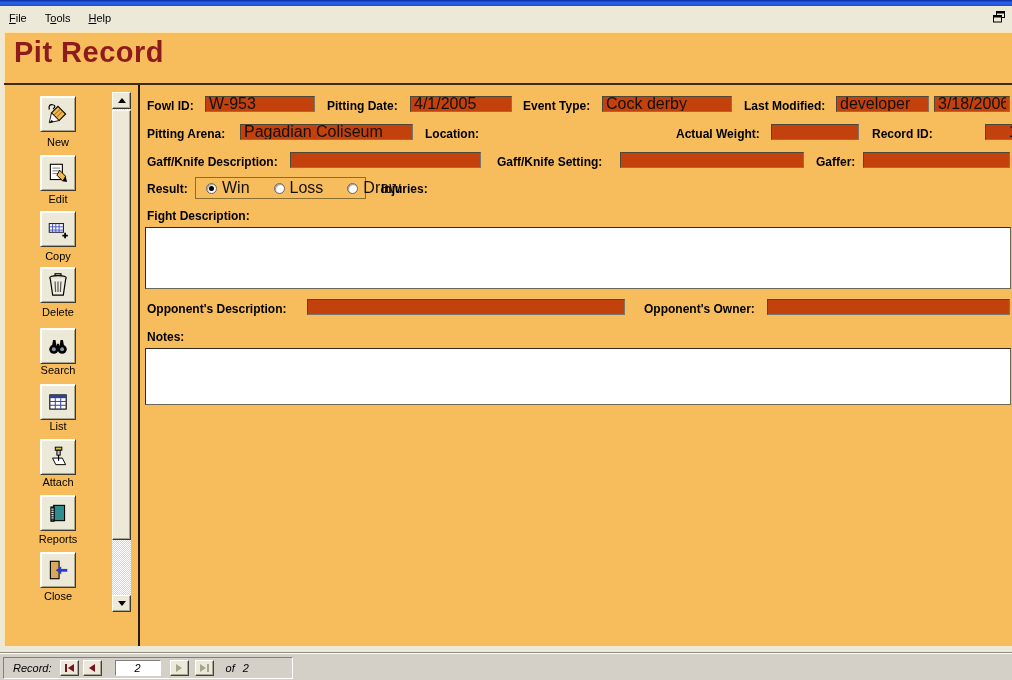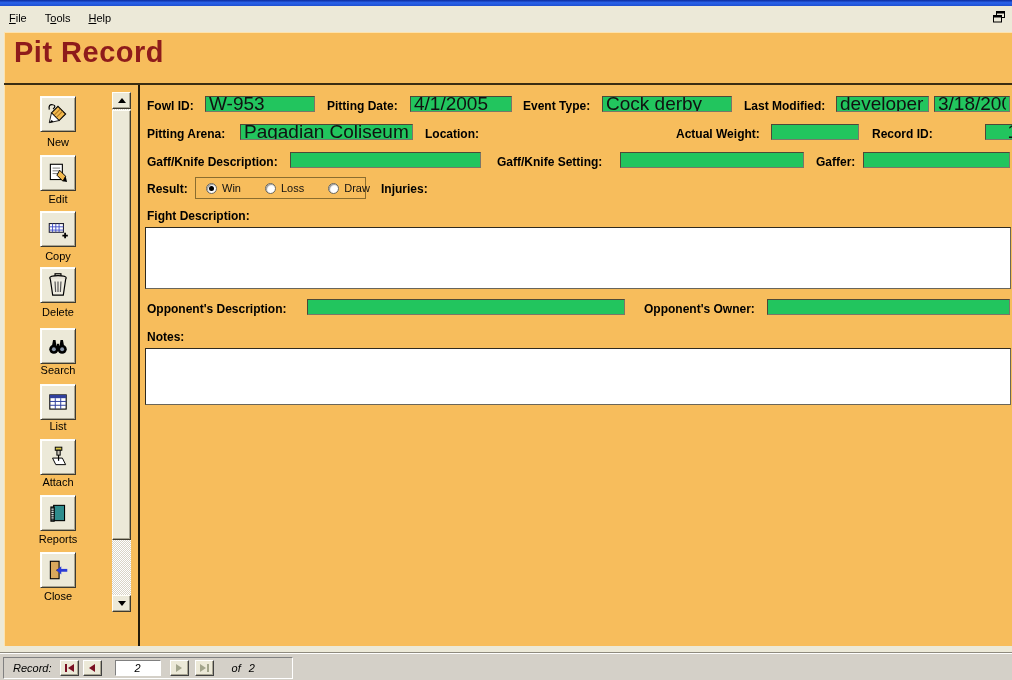--- a/index.html
+++ b/index.html
@@ -44,34 +44,34 @@
     background:#fff;background-image:conic-gradient(#fff 25%,#d9d4c5 25% 50%,#fff 50% 75%,#d9d4c5 75%);
     background-size:2px 2px;}
   .sb-thumb{position:absolute;left:0;top:1px;width:19px;height:430px;background:#ECE9D8;
     border:1px solid;border-color:#fffef7 #3e3a2e #3e3a2e #fffef7;
     box-shadow:inset -1px -1px 0 #a8a492;box-sizing:border-box;}
   .arr-up{width:0;height:0;border-left:4px solid transparent;border-right:4px solid transparent;border-bottom:5px solid #000;}
   .arr-dn{width:0;height:0;border-left:4px solid transparent;border-right:4px solid transparent;border-top:5px solid #000;}
 
   
   .lbl{position:absolute;font-size:12px;font-weight:bold;color:#000000;white-space:nowrap;line-height:16px;}
-  .fld{position:absolute;background:#22c55e;border:1px solid #7a7668;border-top-color:#4d4938;border-left-color:#4d4938;
-    font-family:"Liberation Sans",sans-serif;font-size:19px;color:#111;padding:0 3px;height:16px;box-sizing:border-box;outline:none;}
+  .fld{position:absolute;background:#c2410c;border:1px solid #7a7668;border-top-color:#4d4938;border-left-color:#4d4938;
+    font-family:"Liberation Sans",sans-serif;font-size:16px;color:#111;padding:0 3px;height:16px;box-sizing:border-box;outline:none;}
   .ta{position:absolute;background:#fff;border:1px solid #6a665a;border-top-color:#2e2a20;border-left-color:#2e2a20;
     font-family:"Liberation Sans",sans-serif;font-size:13px;color:#111;resize:none;box-sizing:border-box;outline:none;}
   .center{text-align:center;margin-left:42px;}
 
   .radio-group{position:absolute;left:195px;top:177px;width:171px;height:22px;border:1px solid #8a6d2f;
     display:flex;align-items:center;padding:0 10px;gap:24px;box-sizing:border-box;}
   .radio-item{display:flex;align-items:center;gap:5px;cursor:pointer;}
   .radio{width:11px;height:11px;border-radius:50%;background:#fff;border:1px solid #6a665a;
     box-shadow:inset 1px 1px 1px #999;display:flex;align-items:center;justify-content:center;box-sizing:border-box;}
   .radio .dot{display:none;width:5px;height:5px;border-radius:50%;background:#000;}
   .radio.on .dot{display:block;}
-  .radio-label{font-size:11px;color:#111;}
+  .radio-label{font-size:16px;color:#111;}
 
   
   .statusbar{position:absolute;left:0;top:653px;width:1012px;height:27px;background:#D4D0C8;
     border-top:1px solid #fff;box-sizing:border-box;}
   .statusline{position:absolute;left:0;top:652px;width:1012px;height:1px;background:#8e8a7e;}
   .rec-panel{position:absolute;left:3px;top:657px;width:288px;height:20px;
     border:1px solid;border-color:#808080 #fff #fff #808080;display:flex;align-items:center;font-size:11px;color:#000;font-style:italic;}
   .rec-label{margin-left:9px;}
   .nav-btn{width:19px;height:16px;background:#ECE9D8;border:1px solid;border-color:#fff #404040 #404040 #fff;
     box-shadow:inset -1px -1px 0 #a8a492;display:flex;align-items:center;justify-content:center;gap:1px;
@@ -287,17 +287,17 @@
         <span class="tri-l"></span>
       </span>
     <span class="rec-box" style="margin-left:13px">2</span>
     <span class="nav-btn gray disabled" style="margin-left:9px">
         <span class="tri-r"></span>
       </span>
     <span class="nav-btn gray disabled" style="margin-left:6px">
         <span class="tri-r"></span>
         <span class="bar"></span>
       </span>
-    <span style="margin-left:18px">of</span>
+    <span style="margin-left:12px">of</span>
     <span style="margin-left:8px">2</span>
   </div>
 
 </div>
 
 </body></html>

